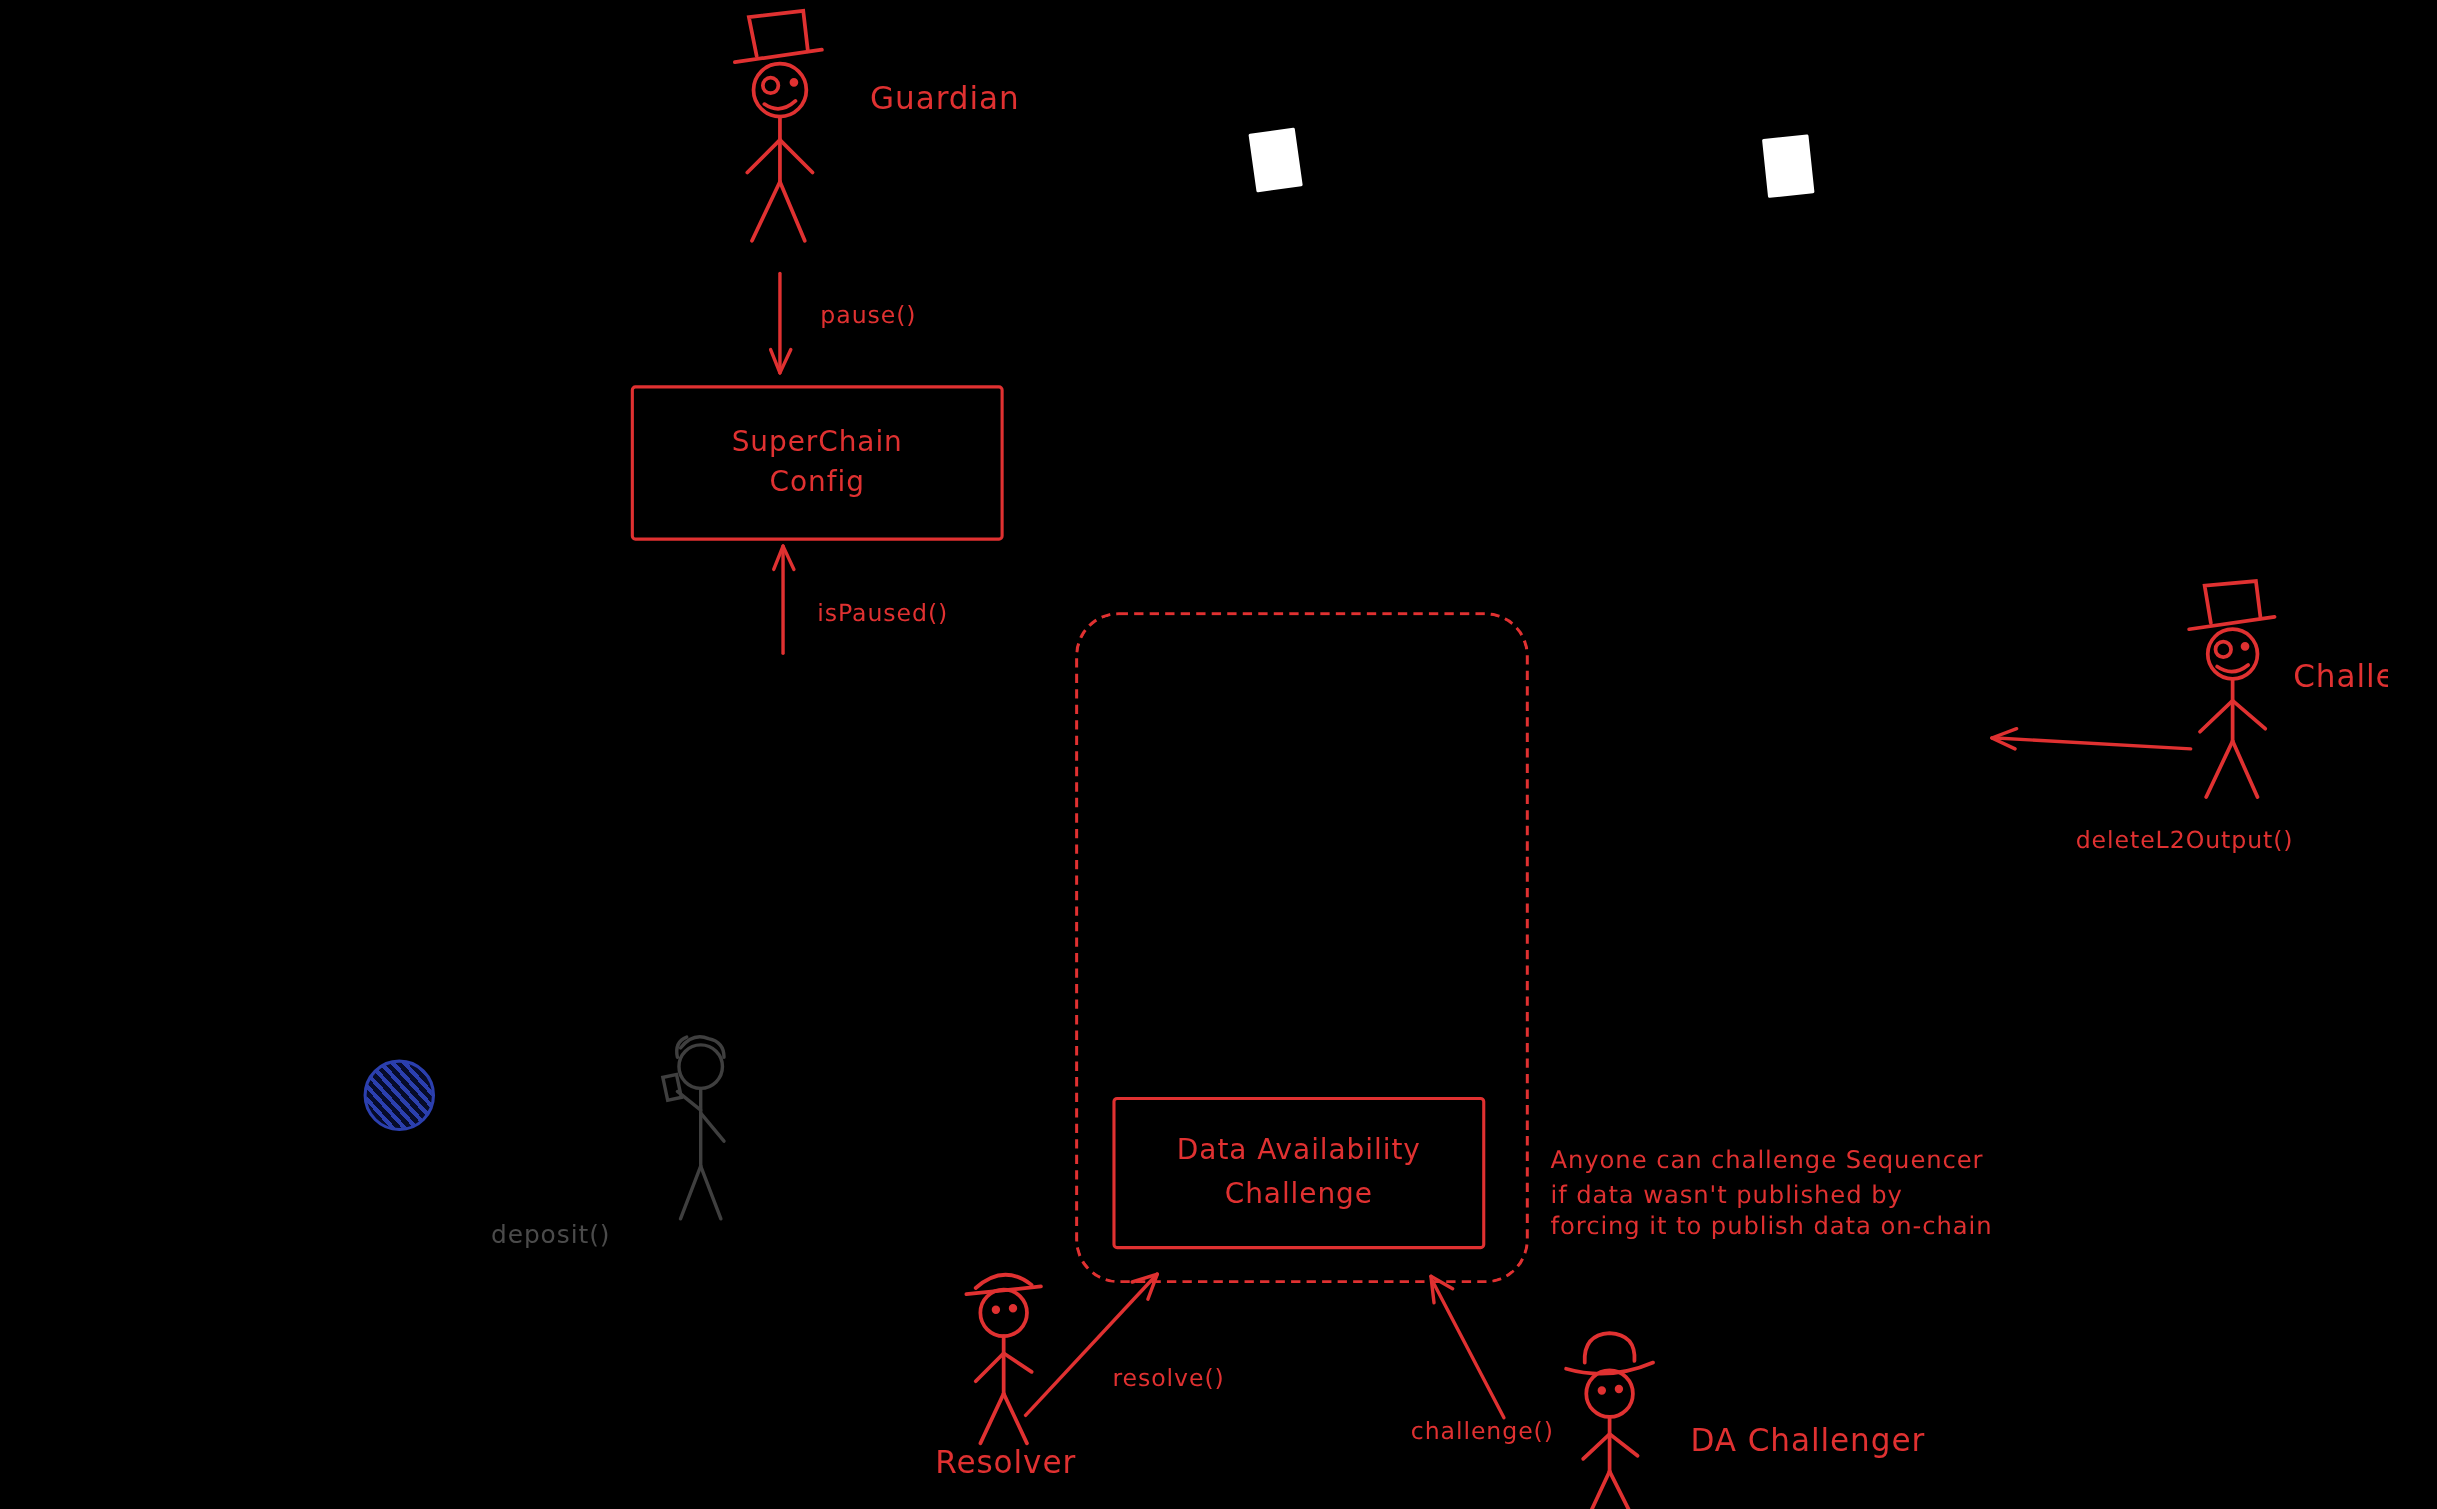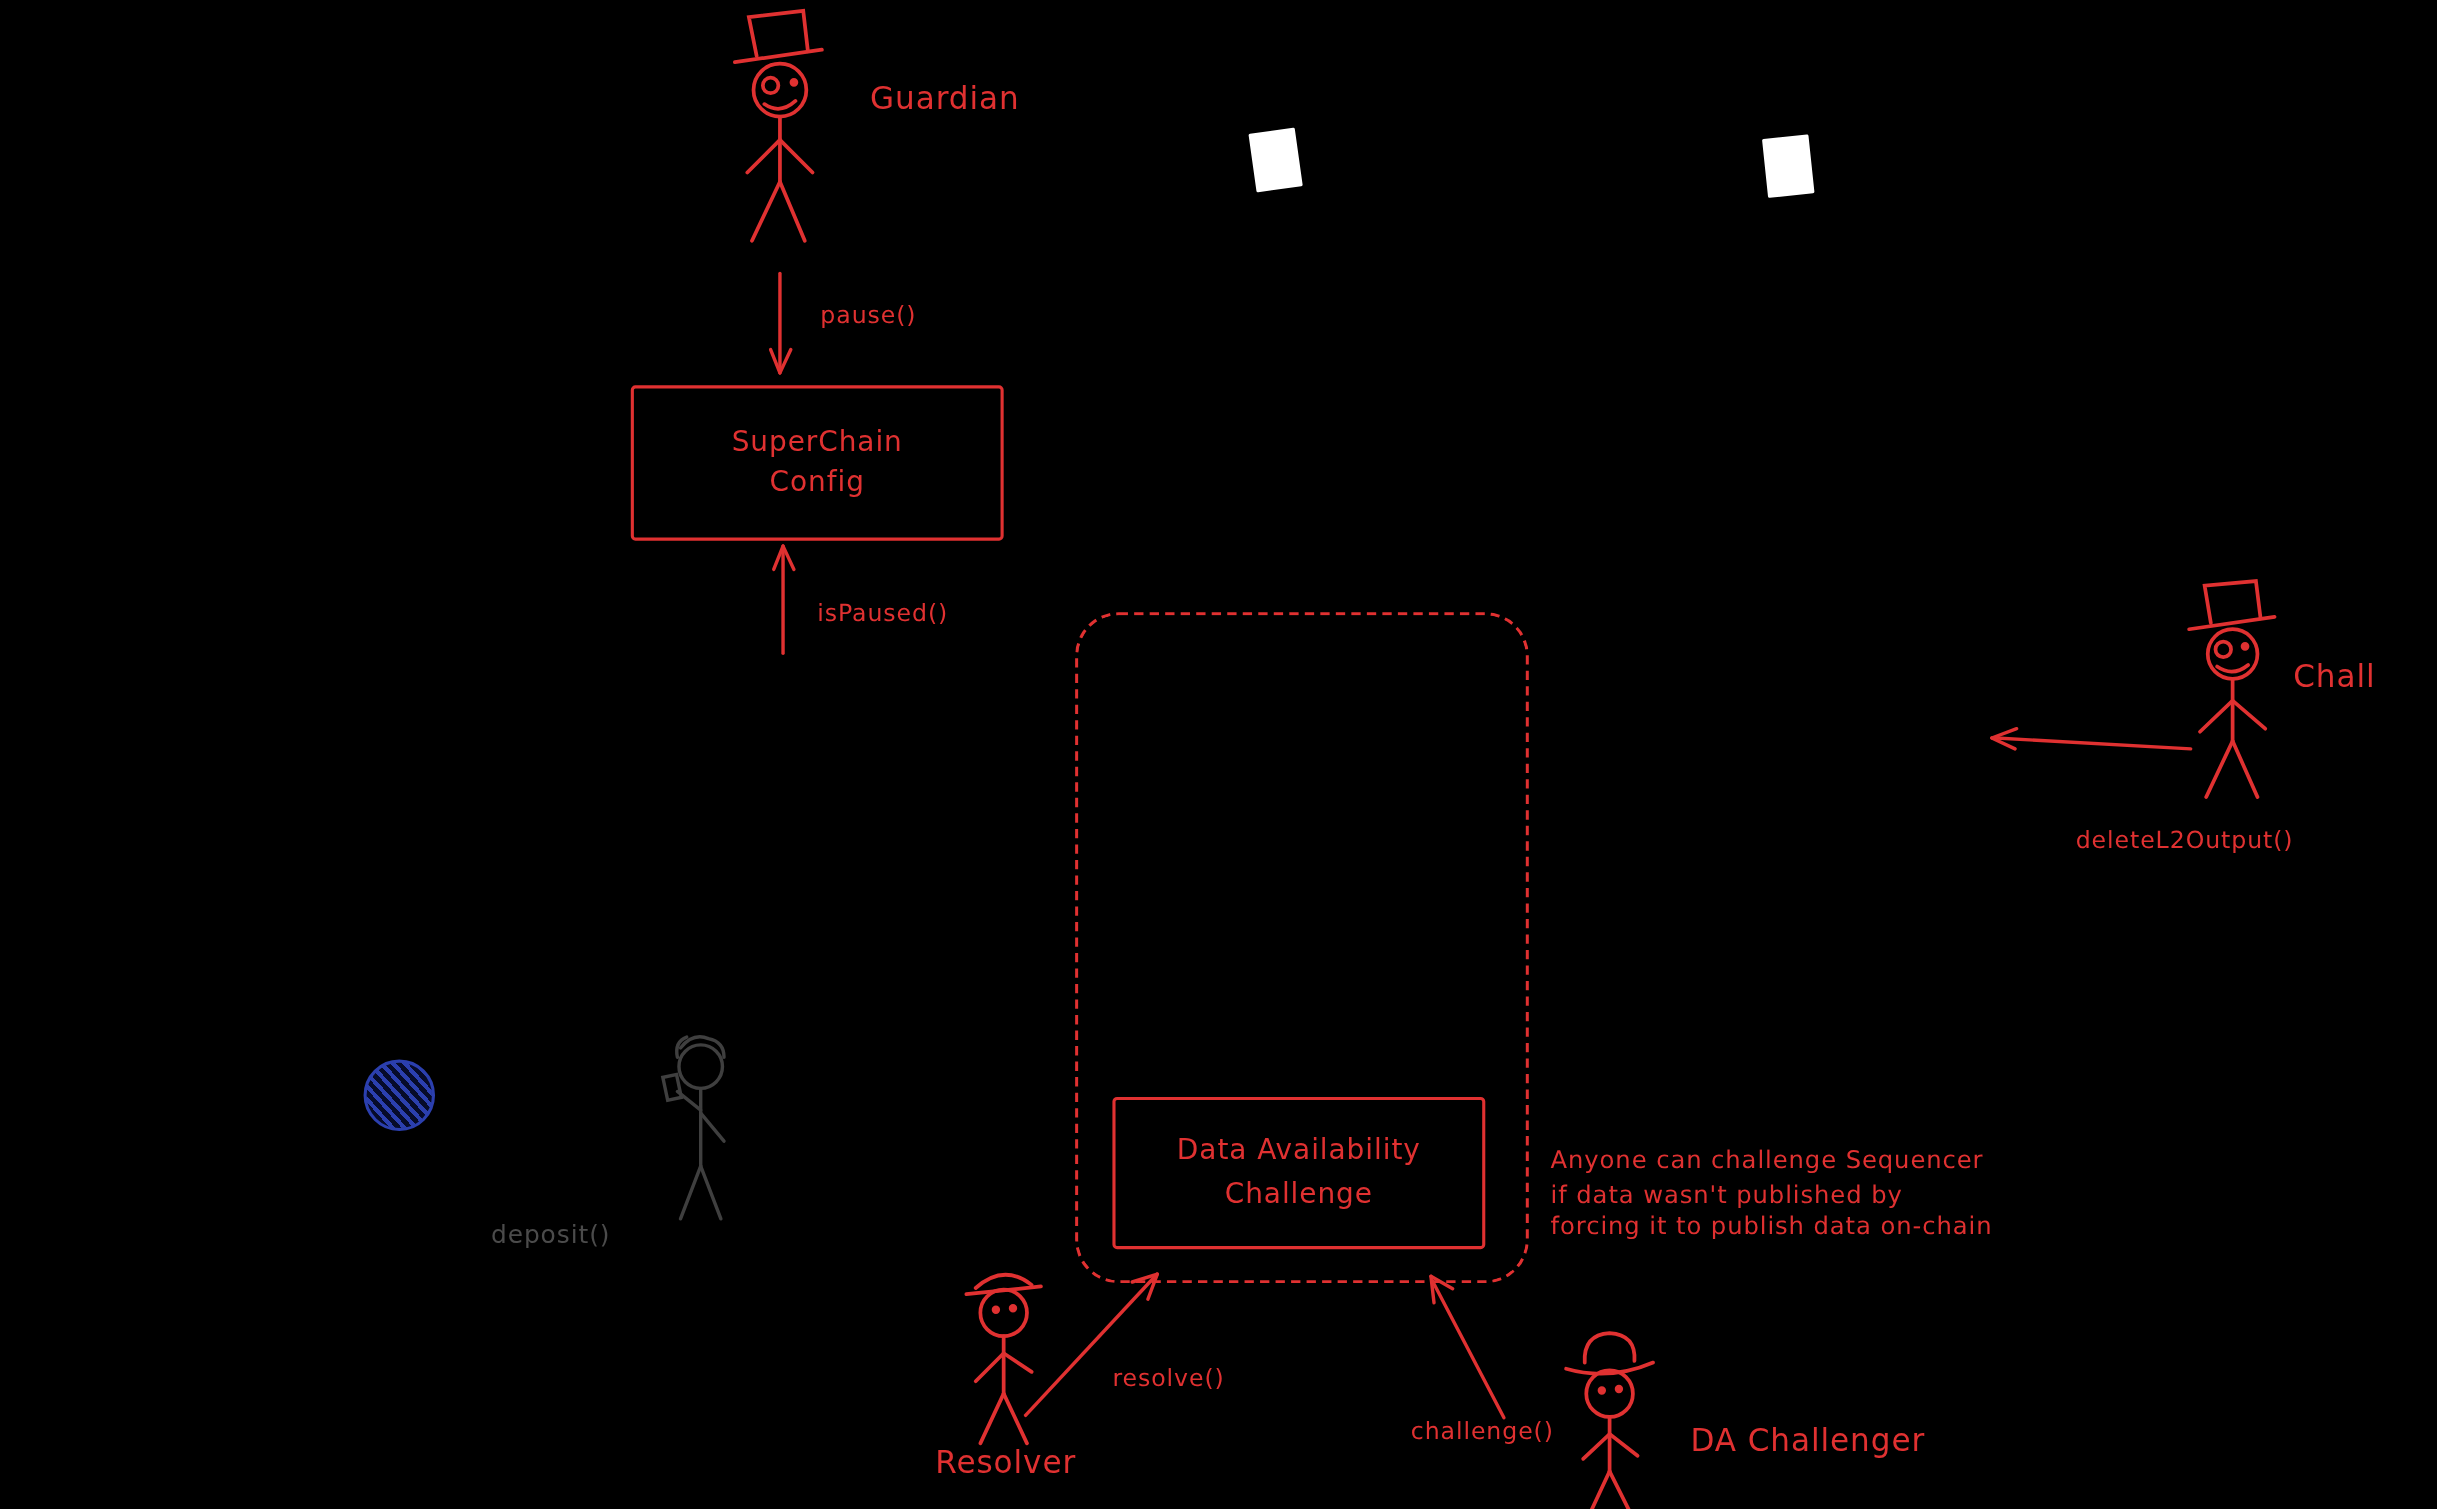--- a/index.html
+++ b/index.html
@@ -6,20 +6,21 @@
     margin: 0;
     padding: 0;
     background: #000000;
   }
   #viewport {
     position: relative;
     width: 2376px;
     height: 1509px;
     overflow: hidden;
     background: #000000;
+    padding-left: 12px;
   }
   #stage {
     position: absolute;
     left: 0; top: 0;
     width: 785px;
     height: 486px;
     transform: scale(3.10732);
     transform-origin: 0 0;
     font-family: "DejaVu Sans", sans-serif;
     color: #e03131;

